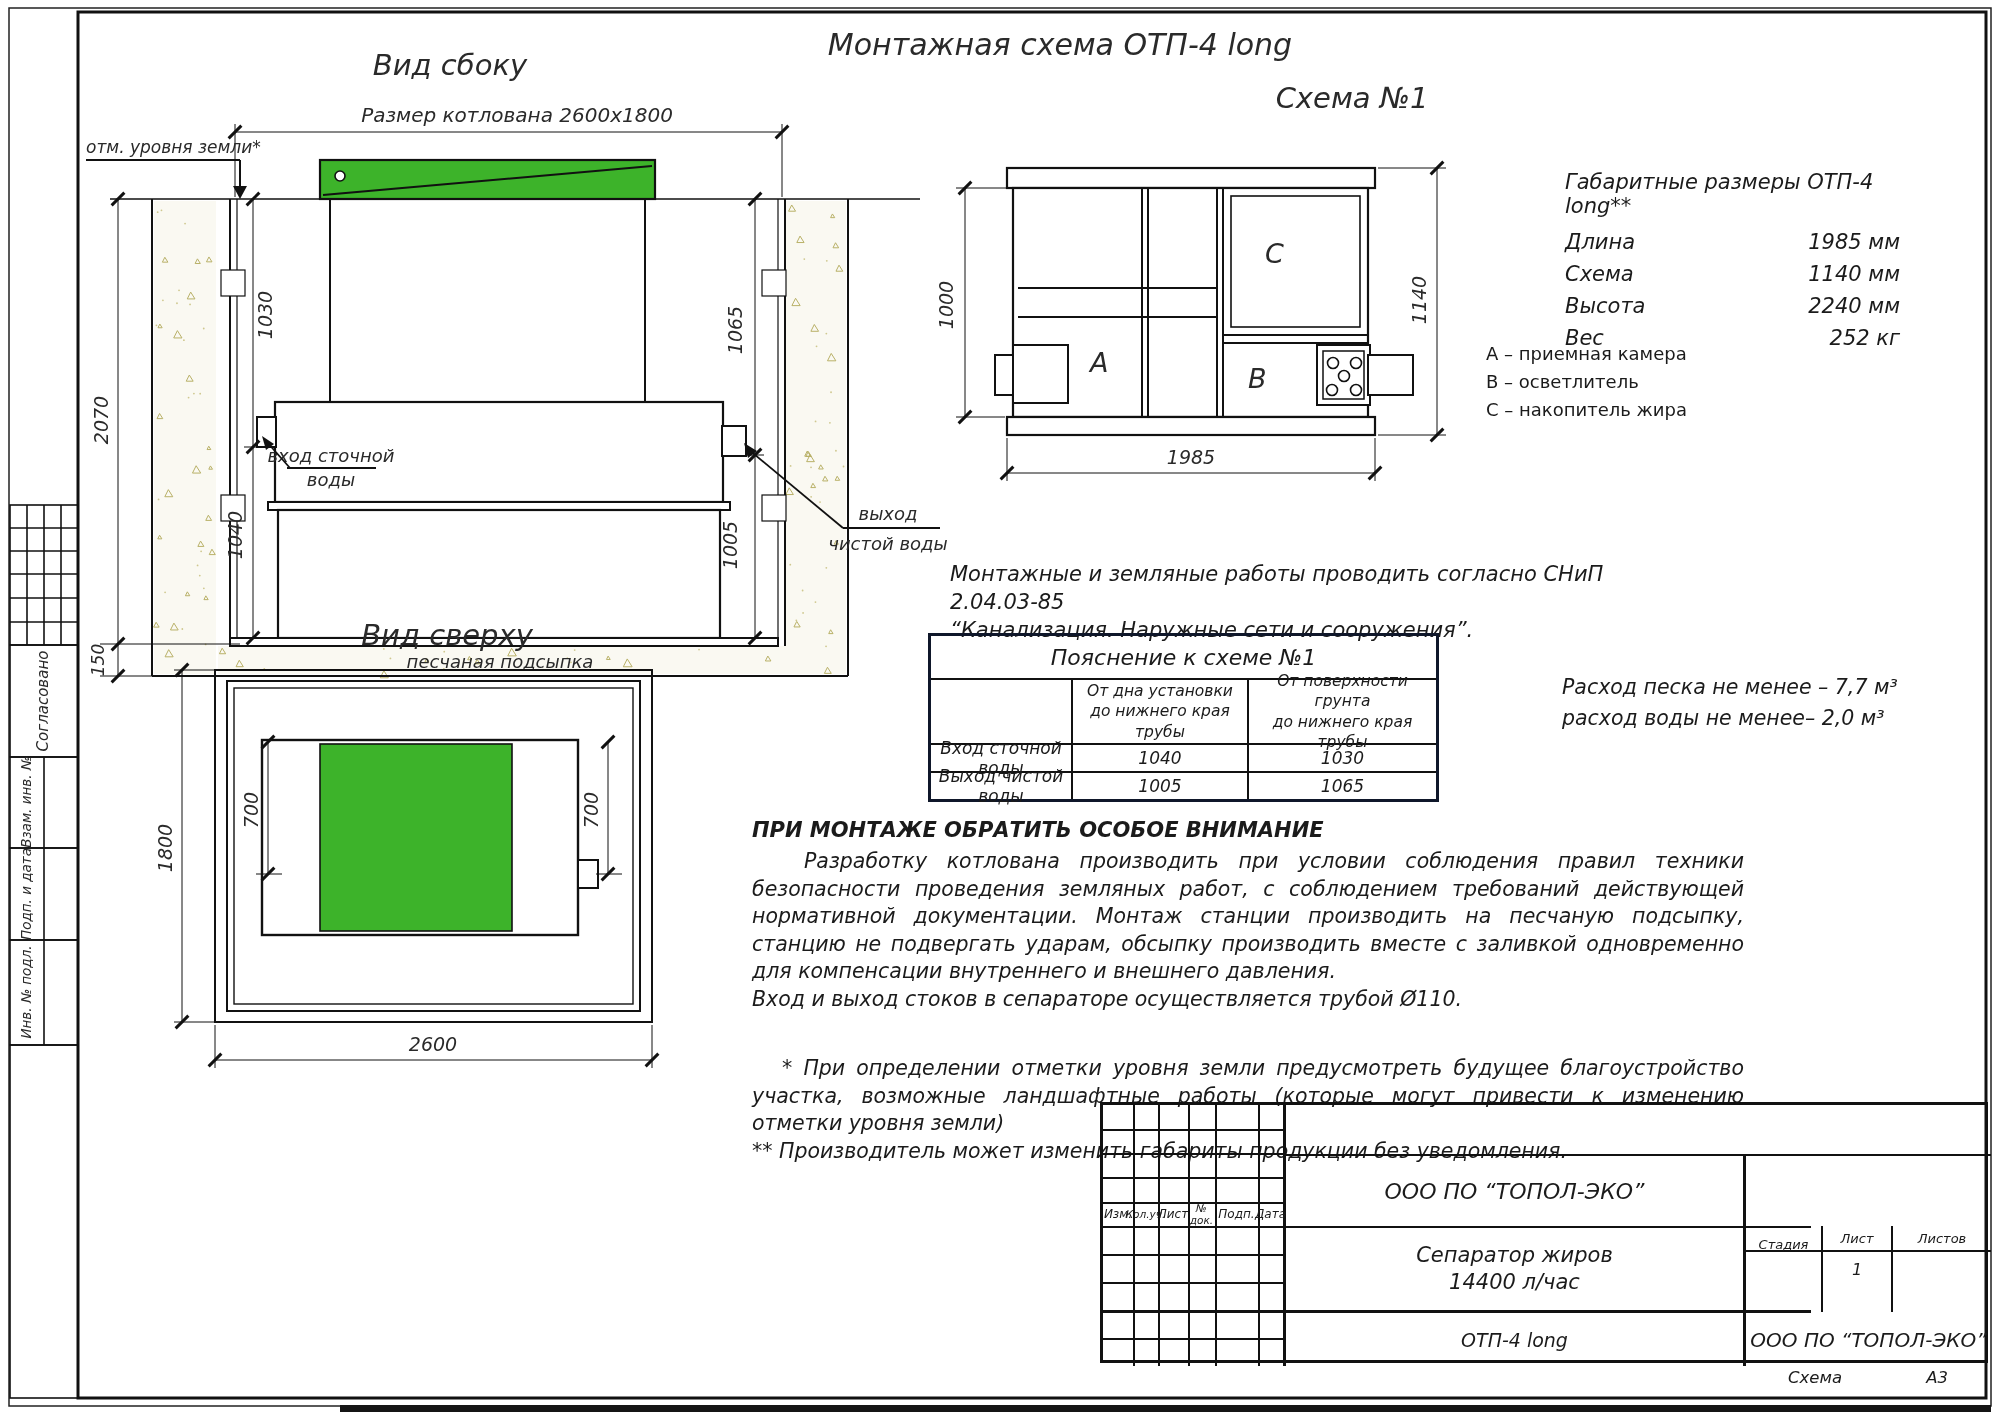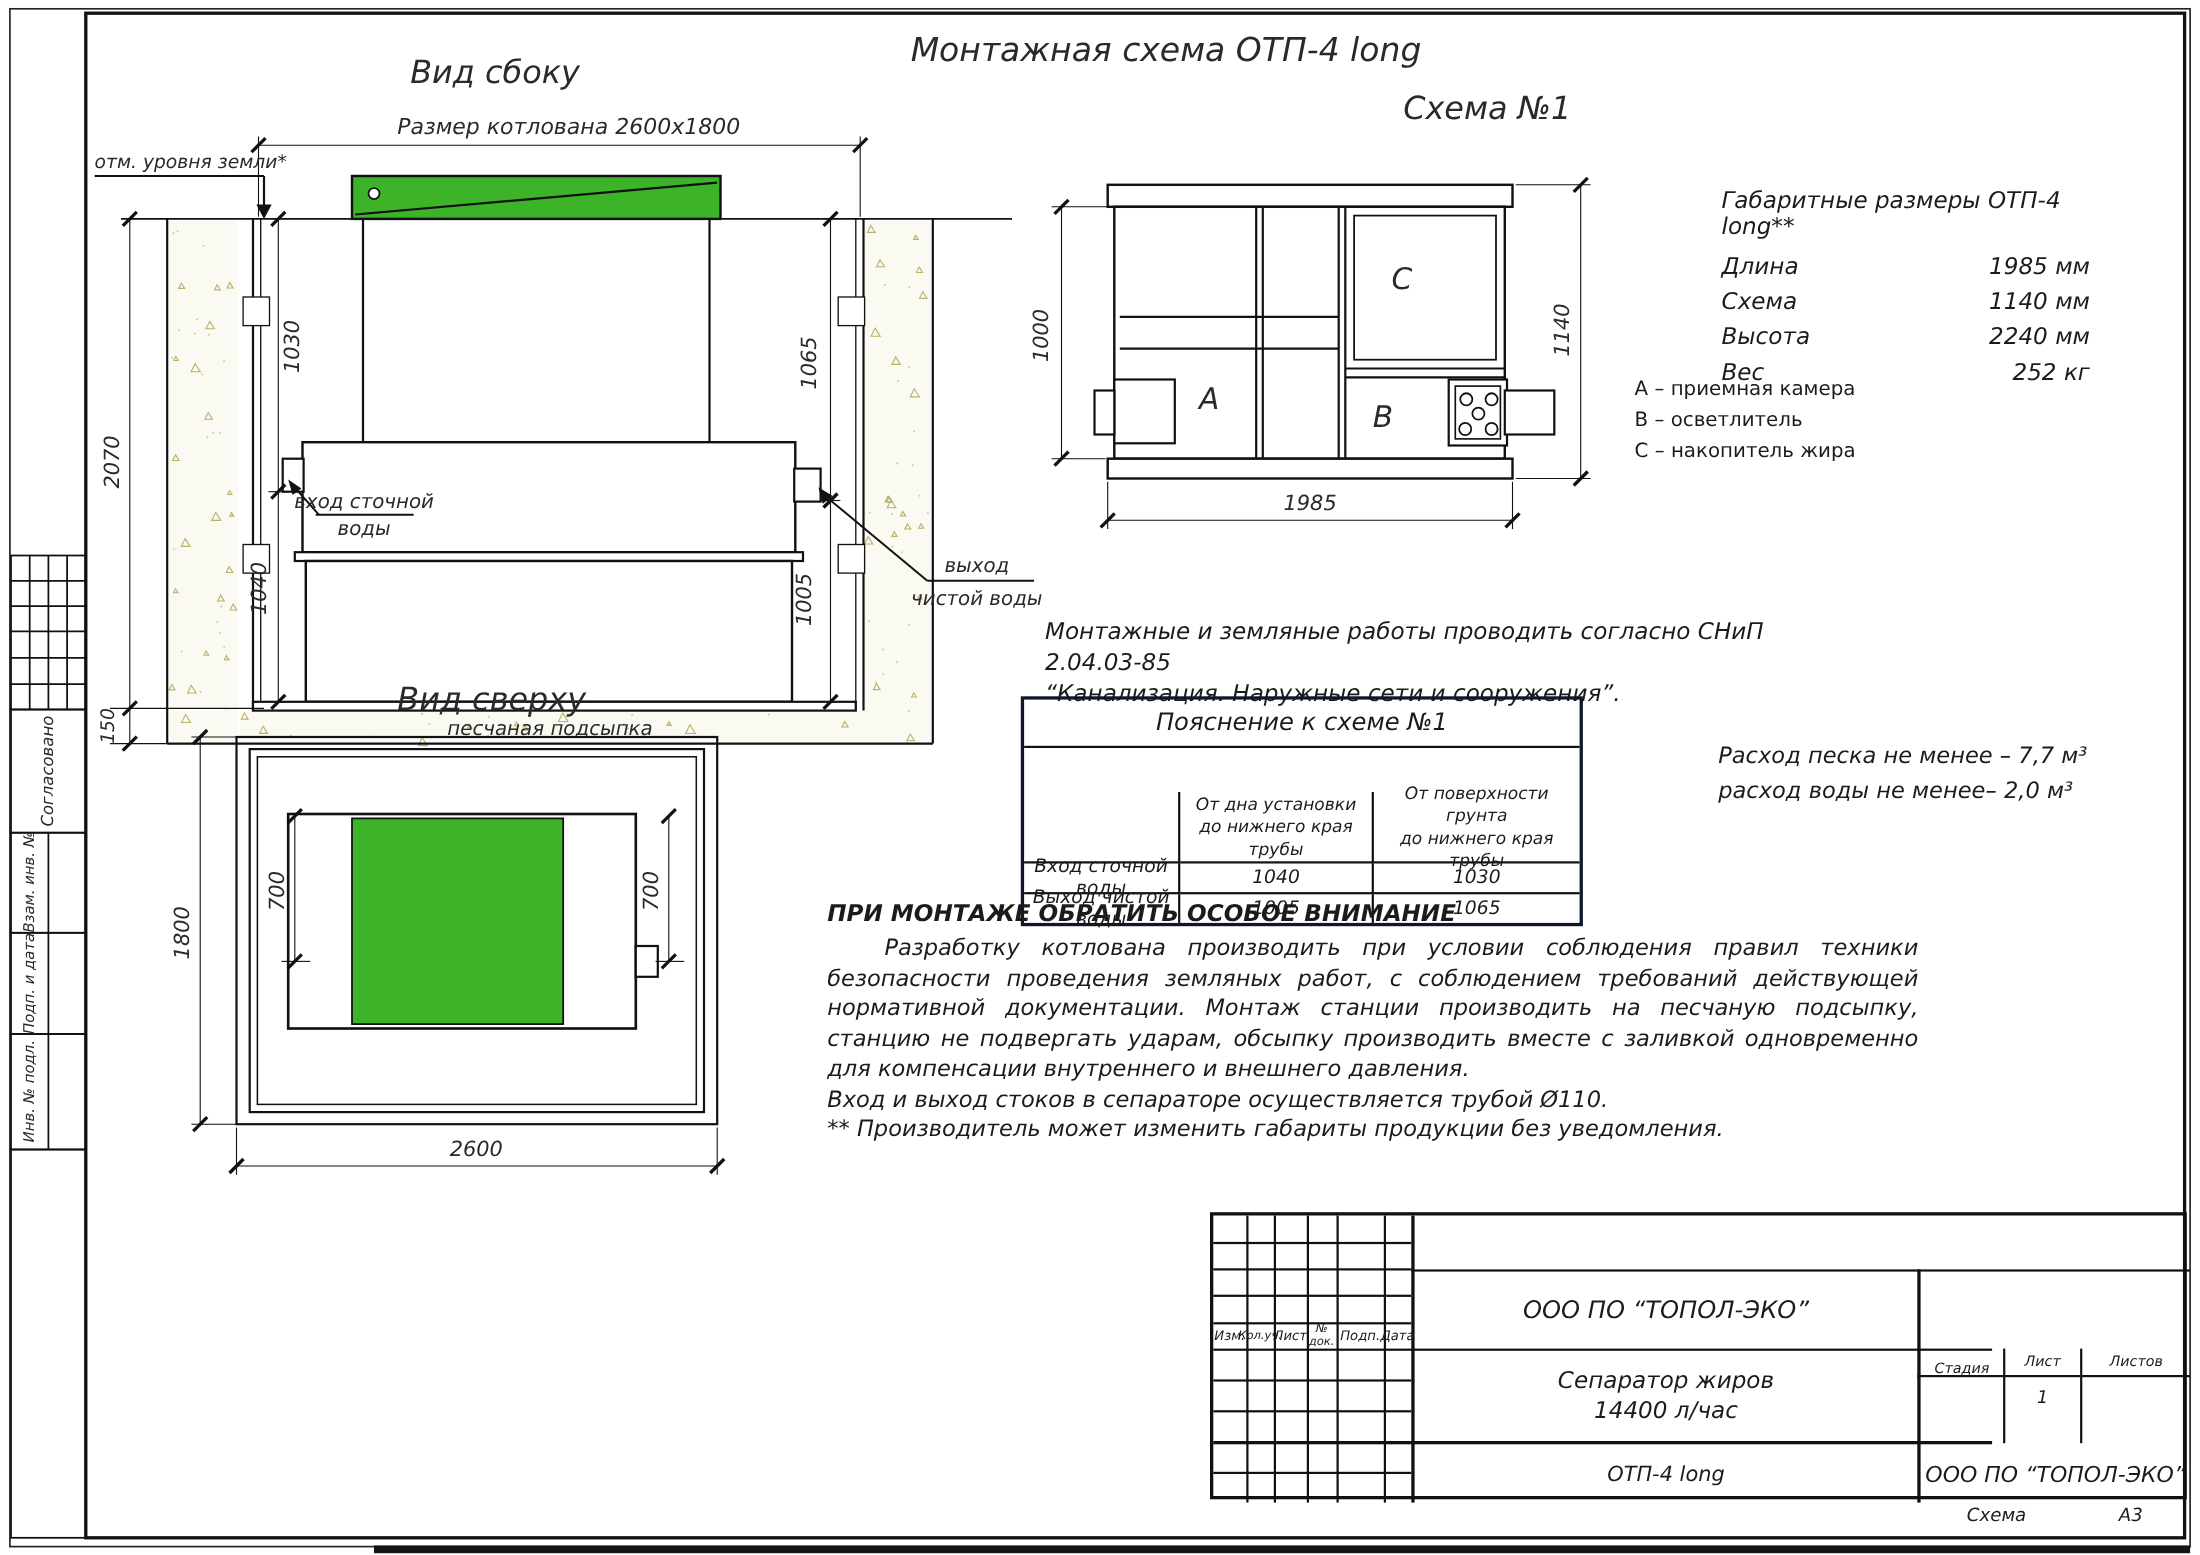--- a/index.html
+++ b/index.html
@@ -10,21 +10,21 @@
   
   .specs{left:1565px;top:170px;width:335px;font-size:21px;font-style:italic;}
   .specs .t{margin-bottom:12px;}
   .specs .row{display:flex;justify-content:space-between;height:32px;}
   .legend{left:1486px;top:340px;font-size:18px;line-height:28px;}
   
   .snip{left:950px;top:560px;width:680px;font-size:21px;font-style:italic;line-height:28px;}
   
   .xtable{left:928px;top:633px;width:511px;border:3px solid #0f172a;font-style:italic;}
   .xtable .title{height:42px;border-bottom:2px solid #111;display:flex;align-items:center;justify-content:center;font-size:22px;}
-  .xtable .grid{display:grid;grid-template-columns:142px 176px 187px;margin-top:40px;}
+  .xtable .grid{display:grid;grid-template-columns:142px 176px 187px;}
   .xtable .cell{border-right:2px solid #111;border-bottom:2px solid #111;display:flex;align-items:center;justify-content:center;text-align:center;}
   .xtable .cell:nth-child(3n){border-right:none;}
   .xtable .hdr{height:63px;font-size:15.5px;line-height:1.3;white-space:pre-line;}
   .xtable .dat{height:26px;font-size:17px;}
   .xtable .grid .cell.last{border-bottom:none;}
   
   .cons{left:1562px;top:672px;width:420px;font-size:20.5px;font-style:italic;line-height:31px;}
   
   .attn{left:752px;top:818px;width:992px;font-size:20.5px;font-style:italic;}
   .attn .h{text-align:left;font-weight:600;margin-bottom:6px;font-size:21px;}
@@ -410,20 +410,21 @@
 
   <div class="abs cons">
     <div>Расход песка не менее – 7,7 м³</div>
     <div>расход воды не менее– 2,0 м³</div>
   </div>
 
   <div class="abs attn">
     <div class="h">ПРИ МОНТАЖЕ ОБРАТИТЬ ОСОБОЕ ВНИМАНИЕ</div>
     <div class="p">Разработку котлована производить при условии соблюдения правил техники безопасности проведения земляных работ, с соблюдением требований действующей нормативной документации. Монтаж станции производить на песчаную подсыпку, станцию не подвергать ударам, обсыпку производить вместе с заливкой одновременно для компенсации внутреннего и внешнего давления.</div>
     <div class="p2">Вход и выход стоков в сепараторе осуществляется трубой Ø110.</div>
+    <div class="f1">* При определении отметки уровня земли предусмотреть будущее благоустройство участка, возможные ландшафтные работы (которые могут привести к изменению отметки уровня земли)</div>
     <div class="f2">** Производитель может изменить габариты продукции без уведомления.</div>
   </div>
 
   <div class="abs stamp">
 
     <div class="ln" style="left:30px;top:0;width:2px;height:261px"></div>
     <div class="ln" style="left:55px;top:0;width:2px;height:261px"></div>
     <div class="ln" style="left:85px;top:0;width:2px;height:261px"></div>
     <div class="ln" style="left:112px;top:0;width:2px;height:261px"></div>
     <div class="ln" style="left:155px;top:0;width:2px;height:261px"></div>

